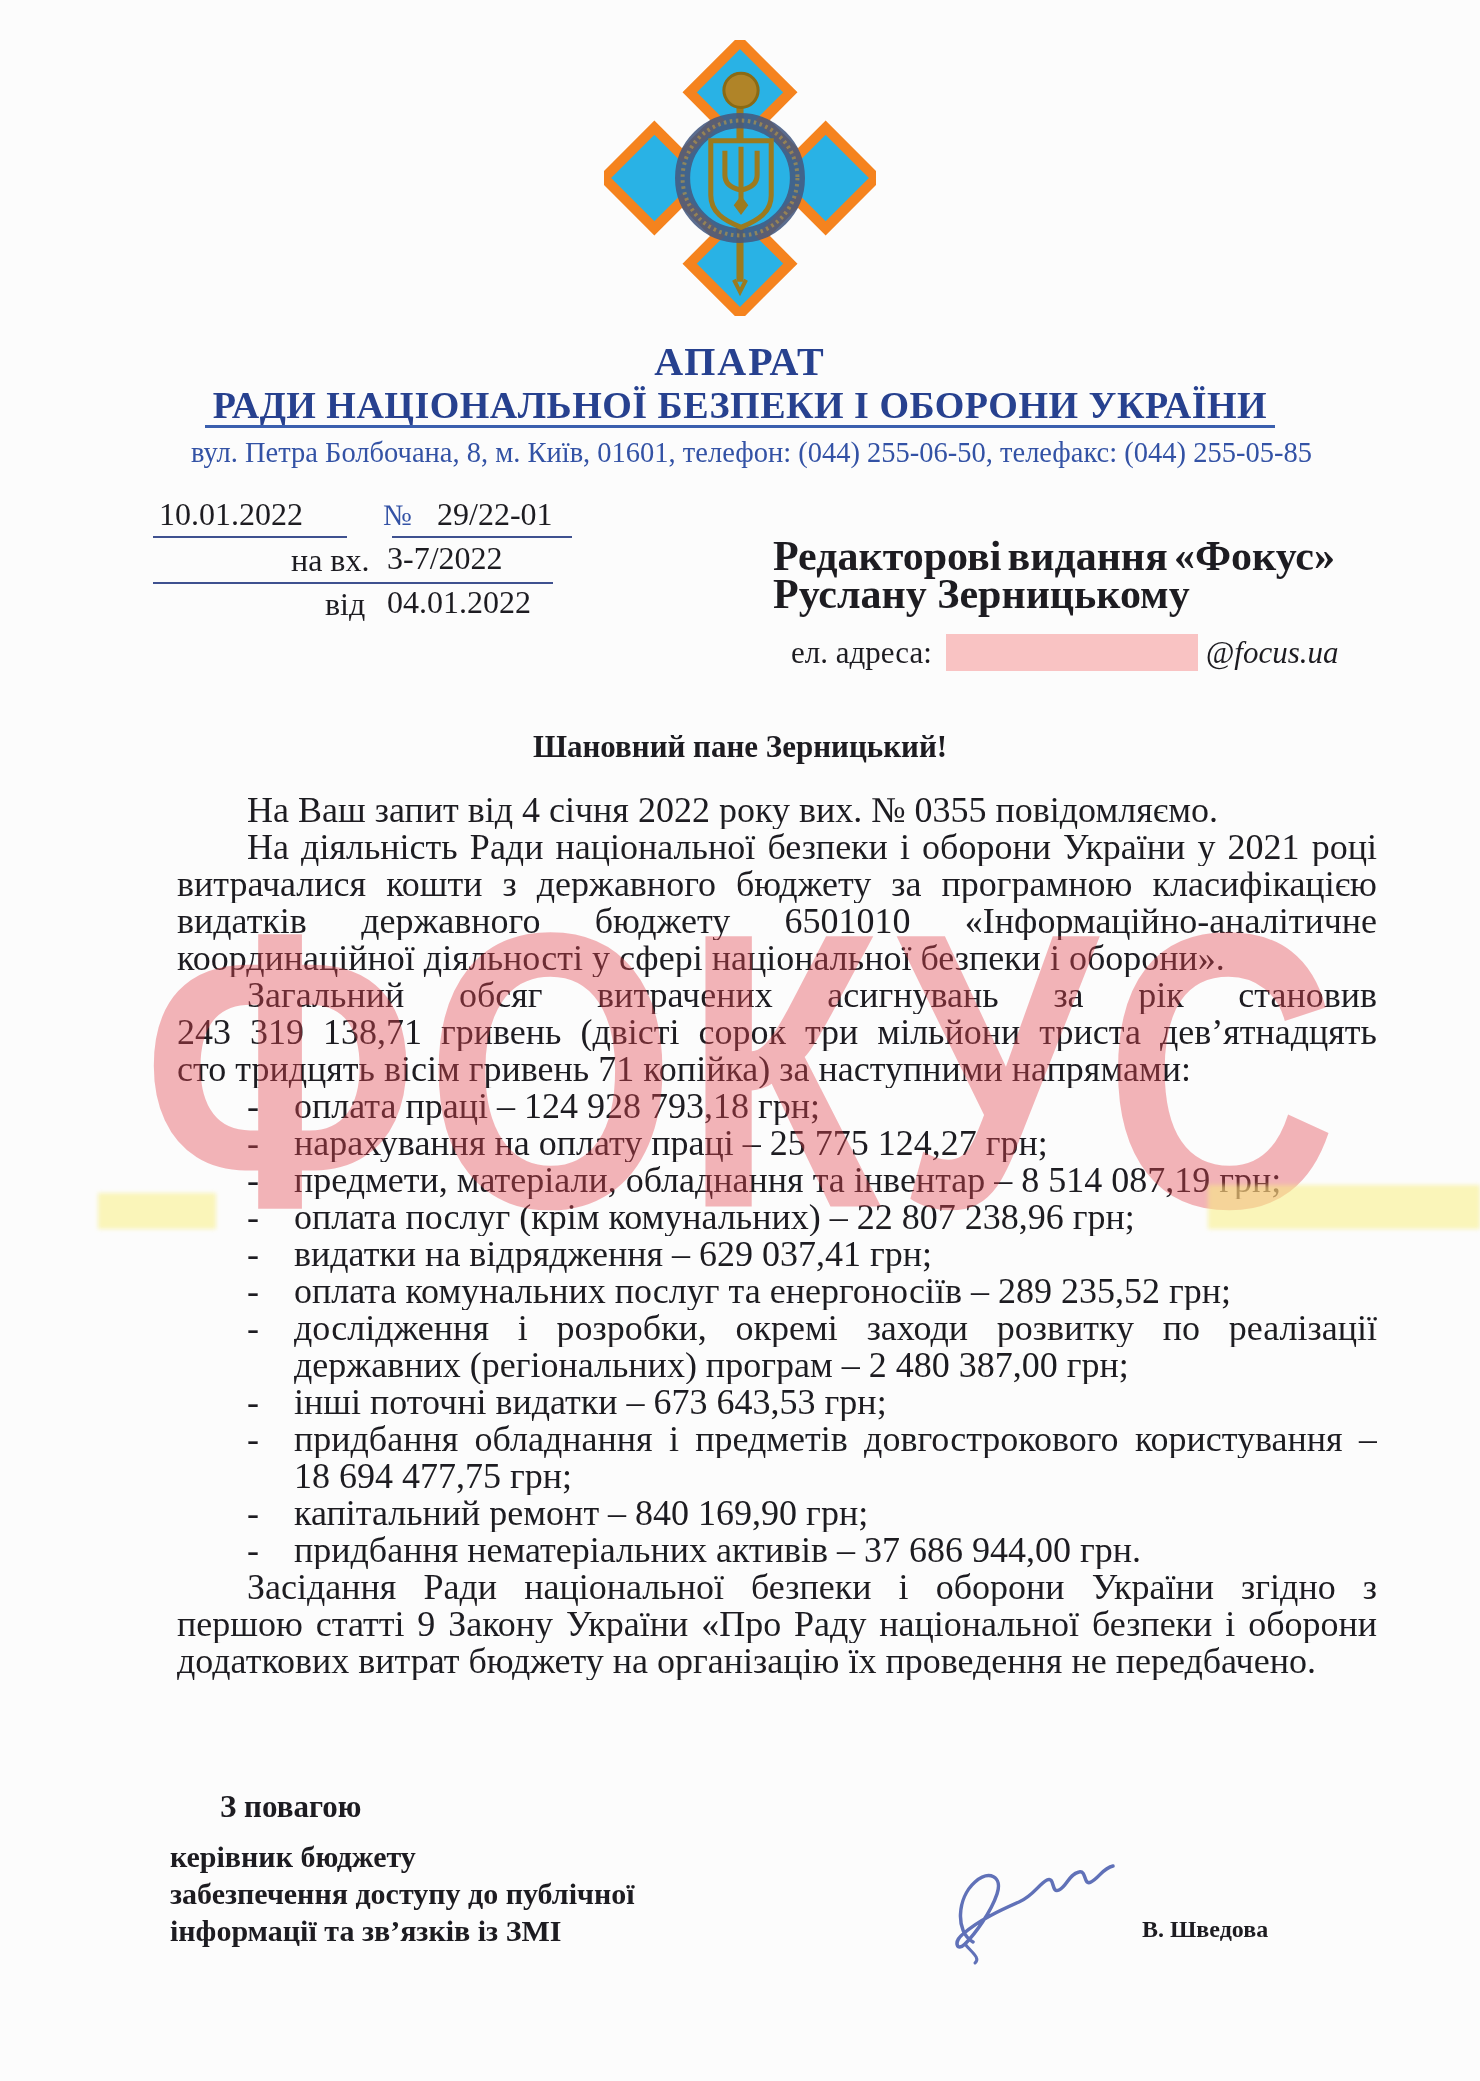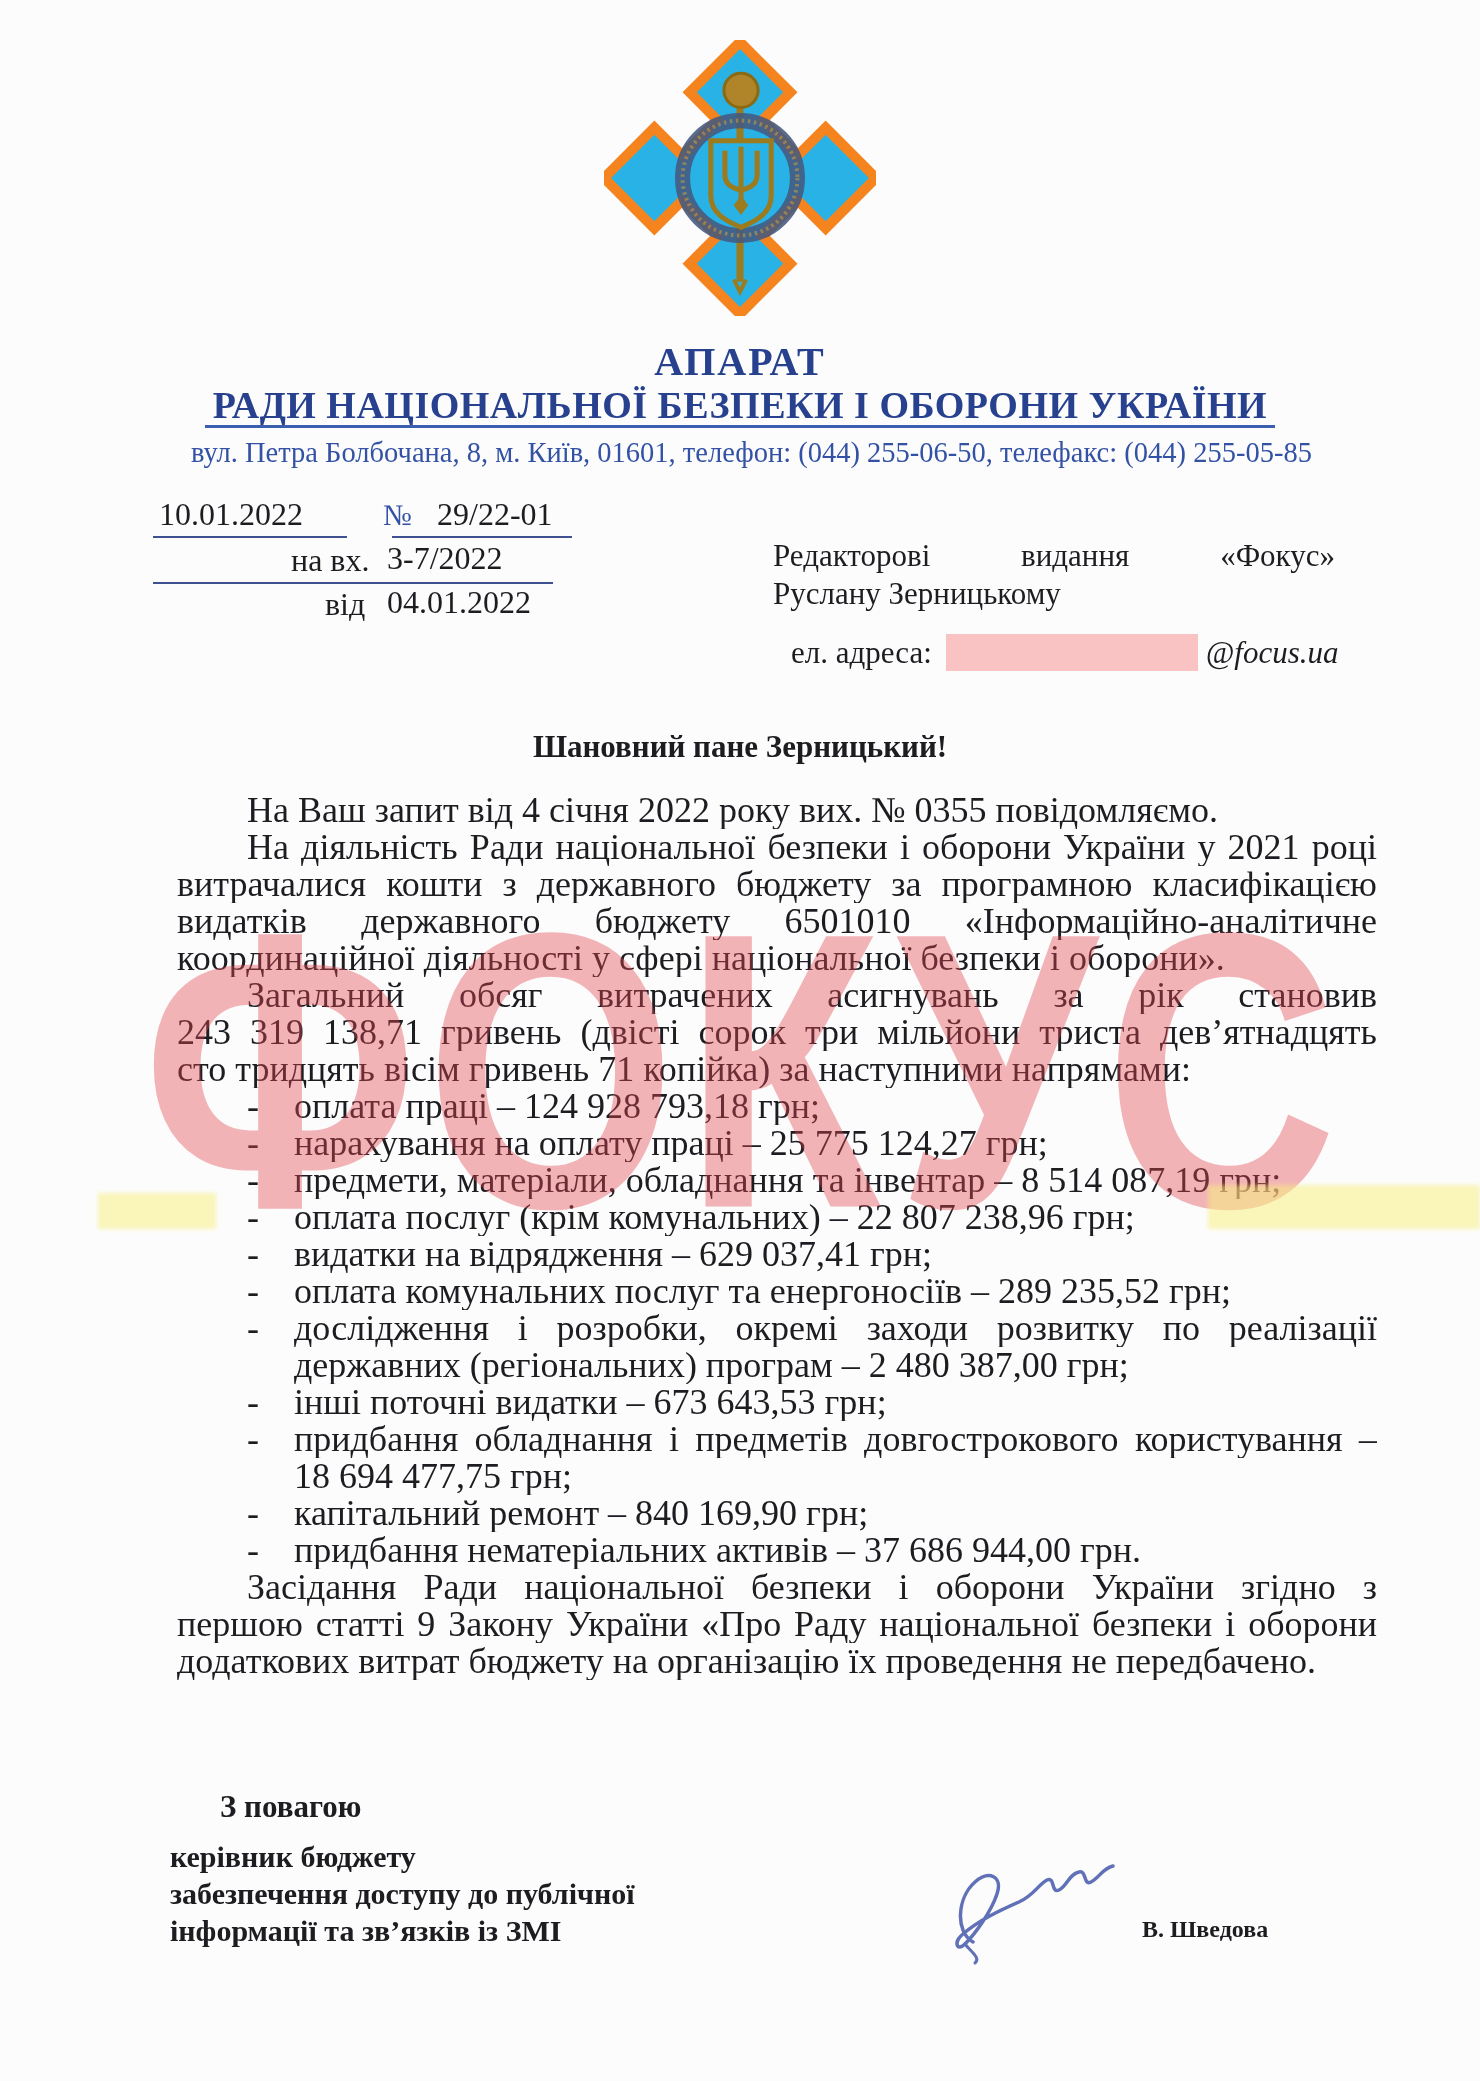--- a/index.html
+++ b/index.html
@@ -26,21 +26,21 @@
   .r-nosign{left:228px;top:2px;color:var(--address-blue);font-size:30px;}
   .r-outnum{left:282px;top:0;}
   .r-u2{left:237px;top:40px;width:180px;}
   .r-inlabel{left:136px;top:46px;}
   .r-innum{left:232px;top:44px;}
   .r-u3{left:-2px;top:86px;width:400px;}
   .r-fromlabel{left:170px;top:90px;}
   .r-indate{left:232px;top:88px;}
   
   .recipient{position:absolute;left:773px;top:537px;width:562px;
-    font-weight:normal;font-size:31px;line-height:38px;}
+    font-weight:bold;font-size:42px;line-height:38px;}
   .recipient .l1{display:flex;justify-content:space-between;}
   .email-line{position:absolute;left:791px;top:634px;font-size:31px;display:flex;align-items:center;}
   .email-redaction{width:252px;height:37px;background:var(--redaction-pink);margin-left:14px;}
   .email-domain{font-style:italic;margin-left:8px;}
   
   .salutation{position:absolute;top:729px;left:0;right:0;text-align:center;font-weight:bold;font-size:31px;}
   .body-text{position:absolute;left:145px;top:792px;width:1200px;font-size:36px;line-height:37px;z-index:1;margin-left:32px;}
   .line{height:37px;overflow:hidden;}
   .jl{text-align:justify;text-align-last:justify;}
   .ind{text-indent:70px;}

